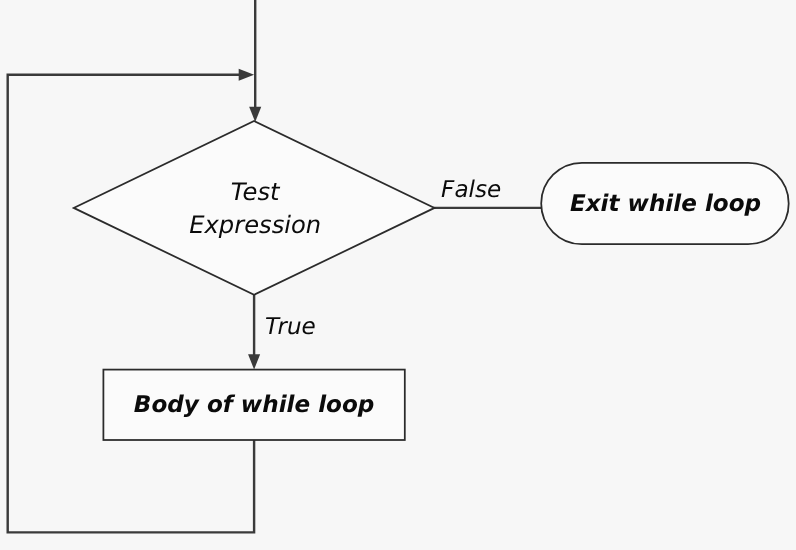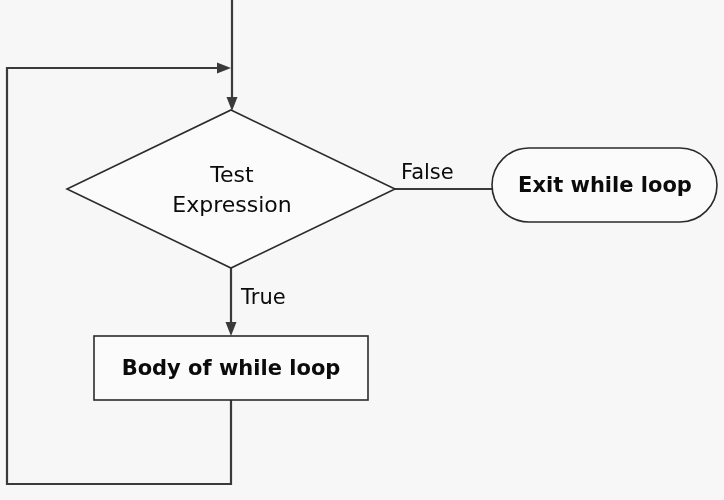--- a/index.html
+++ b/index.html
@@ -7,20 +7,21 @@
     padding: 0;
     background: #ffffff;
   }
   #canvas {
     position: relative;
     width: 724px;
     height: 500px;
     background: #f7f7f7;
     overflow: hidden;
     font-family: "DejaVu Sans", "Liberation Sans", sans-serif;
+    font-style: italic;
   }
   #flow-svg {
     position: absolute;
     left: 0;
     top: 0;
     width: 724px;
     height: 500px;
   }
   .node-text {
     font-family: "DejaVu Sans", "Liberation Sans", sans-serif;

